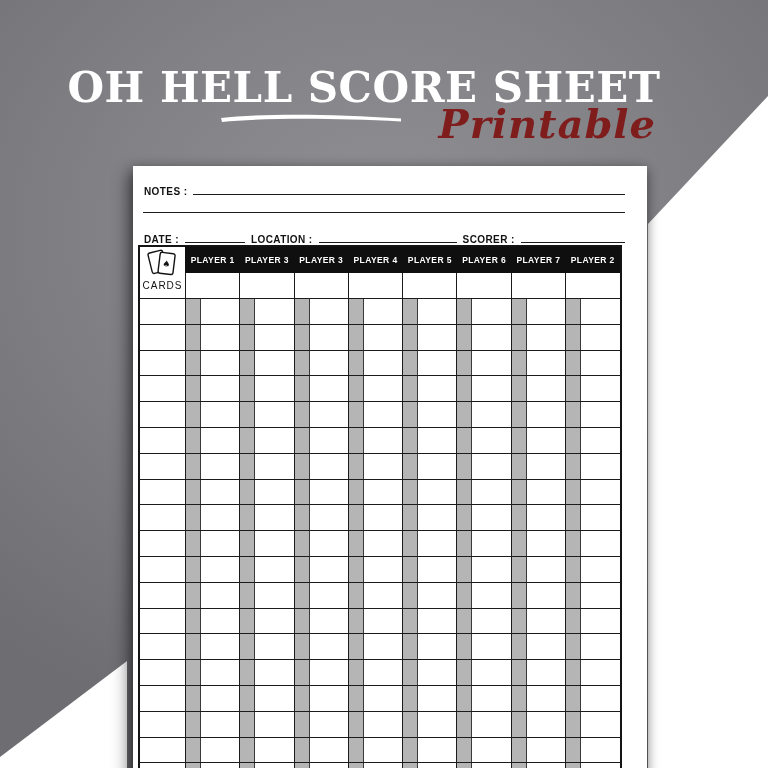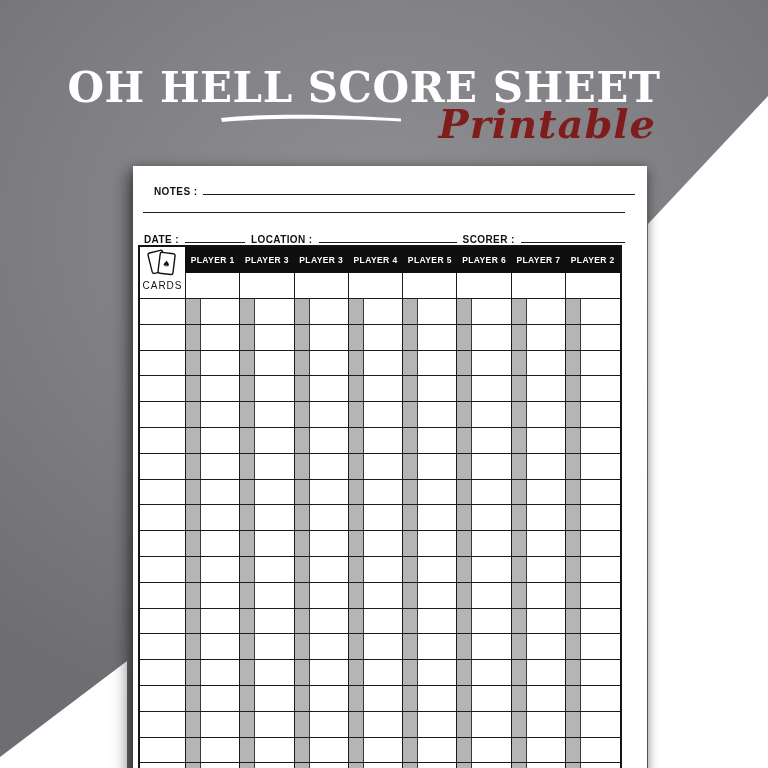--- a/index.html
+++ b/index.html
@@ -32,21 +32,21 @@
   .paper{
     position:absolute;left:133px;top:166px;width:514px;height:700px;
     background:#ffffff;z-index:2;
     box-shadow:-5px 7px 16px rgba(0,0,0,.45), 0 3px 10px rgba(0,0,0,.35);
   }
   .sheet-label{
     font-weight:700;font-size:10px;color:#111;letter-spacing:.4px;white-space:nowrap;
   }
   .fill-line{border-bottom:1.6px solid #1c1c1c;height:1px;}
 
-  .notes-row{position:absolute;left:21px;top:20px;width:481px;display:flex;align-items:flex-end;justify-content:flex-end;}
+  .notes-row{position:absolute;left:11px;top:20px;width:481px;display:flex;align-items:flex-end;justify-content:flex-end;}
   .notes-row .fill-line{flex:1;margin-left:6px;margin-bottom:2px;}
   .notes-line2{position:absolute;left:10px;top:45px;width:482px;}
   .meta-row{position:absolute;left:11px;top:68px;width:481px;display:flex;align-items:flex-end;}
   .meta-row .fill-line{margin-bottom:2px;}
   .line-date{width:60px;margin:0 6px 2px 6px;}
   .line-location{width:138px;margin:0 6px 2px 6px;}
   .line-scorer{flex:1;margin-left:6px;margin-bottom:2px;}
 
   
   .score-table{

